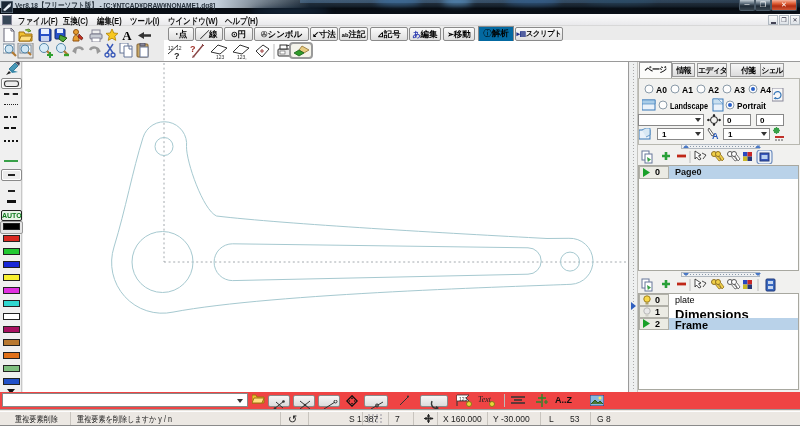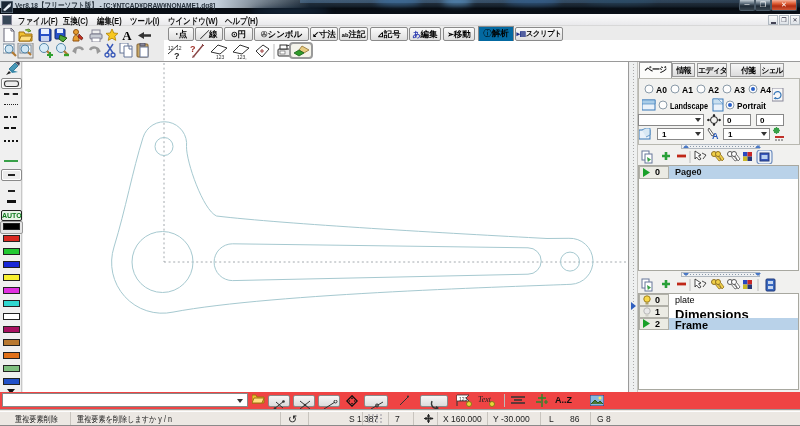--- a/index.html
+++ b/index.html
@@ -567,17 +567,17 @@
       <circle cx="5.5" cy="4.5" r="2" fill="none" stroke="#222"></circle>
       <path d="M5.5 0v9M1 4.5h9" stroke="#222" stroke-width="0.9"></path>
       <path d="M5.5 0L4 2h3zM5.5 9L4 7h3zM1 4.5l2-1.5v3zM10.5 4.5l-2-1.5v3z" fill="#222"></path>
     </svg>
   <div class="abs" style="left:437px;top:2px;width:1px;height:13px;background:#c8c4be;"></div>
   <div class="abs" style="left:443px;top:4px;">X 160.000</div>
   <div class="abs" style="left:487px;top:2px;width:1px;height:13px;background:#c8c4be;"></div>
   <div class="abs" style="left:493px;top:4px;">Y -30.000</div>
   <div class="abs" style="left:540px;top:2px;width:1px;height:13px;background:#c8c4be;"></div>
   <div class="abs" style="left:549px;top:4px;">L</div>
-  <div class="abs" style="left:570px;top:4px;">86</div>
+  <div class="abs" style="left:570px;top:4px;">53</div>
   <div class="abs" style="left:590px;top:2px;width:1px;height:13px;background:#c8c4be;"></div>
   <div class="abs" style="left:597px;top:4px;">G 8</div>
 </div>
 <div class="abs" style="left:0;top:425px;width:800px;height:1px;background:#8a8a8a;"></div>
 
 </body></html>

